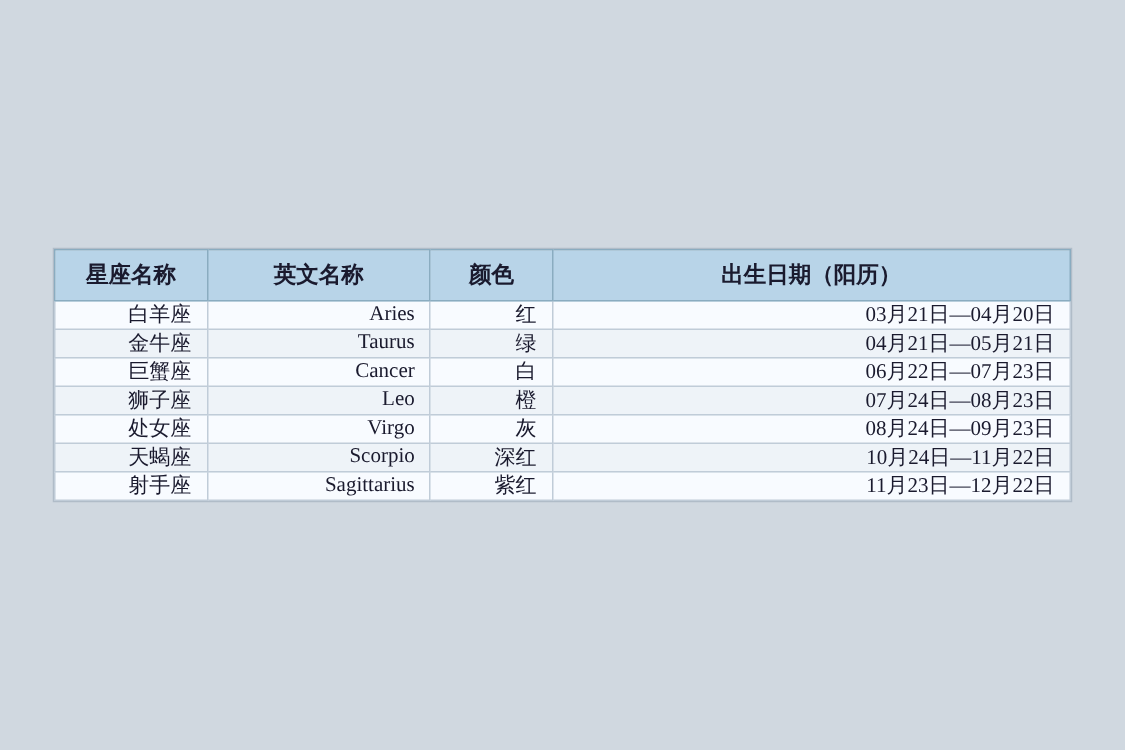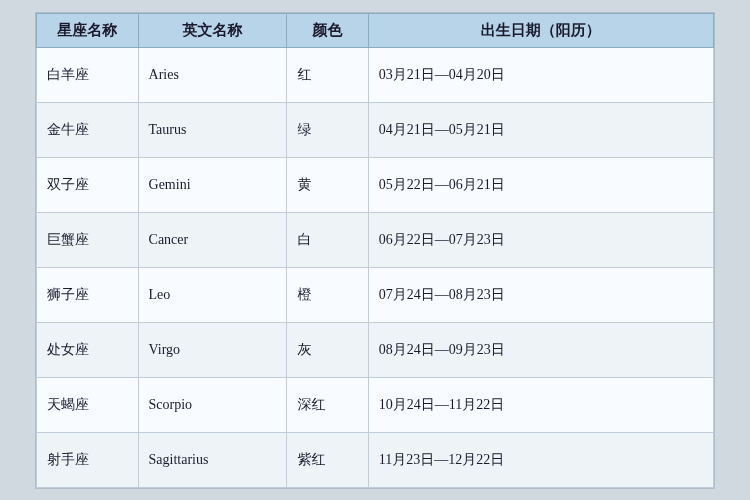--- a/index.html
+++ b/index.html
@@ -26,23 +26,23 @@
       border: 1px solid #8aacc0;
       padding: 7px 10px;
       font-size: 15px;
       font-weight: bold;
       text-align: center;
       color: #1a1a2e;
       margin-left: 28px;
     }
     tbody tr td {
       border: 1px solid #c0ccd8;
-      padding: 18px 10px;
+      padding: 0 10px;
       font-size: 14px;
-      text-align: left;
+      text-align: right;
       color: #1a1a2e;
       background-color: #f8fbff;
     }
     tbody tr:nth-child(even) td {
       background-color: #eef3f8;
     }
     .col-zh { width: 15%; }
     .col-en { width: 22%; }
     .col-color { width: 12%; }
     .col-date { width: 51%; }
@@ -67,26 +67,20 @@
           <td>红</td>
           <td>03月21日—04月20日</td>
         </tr>
         <tr>
           <td>金牛座</td>
           <td>Taurus</td>
           <td>绿</td>
           <td>04月21日—05月21日</td>
         </tr>
         <tr>
-          <td>双子座</td>
-          <td>Gemini</td>
-          <td>黄</td>
-          <td>05月22日—06月21日</td>
-        </tr>
-        <tr>
           <td>巨蟹座</td>
           <td>Cancer</td>
           <td>白</td>
           <td>06月22日—07月23日</td>
         </tr>
         <tr>
           <td>狮子座</td>
           <td>Leo</td>
           <td>橙</td>
           <td>07月24日—08月23日</td>

